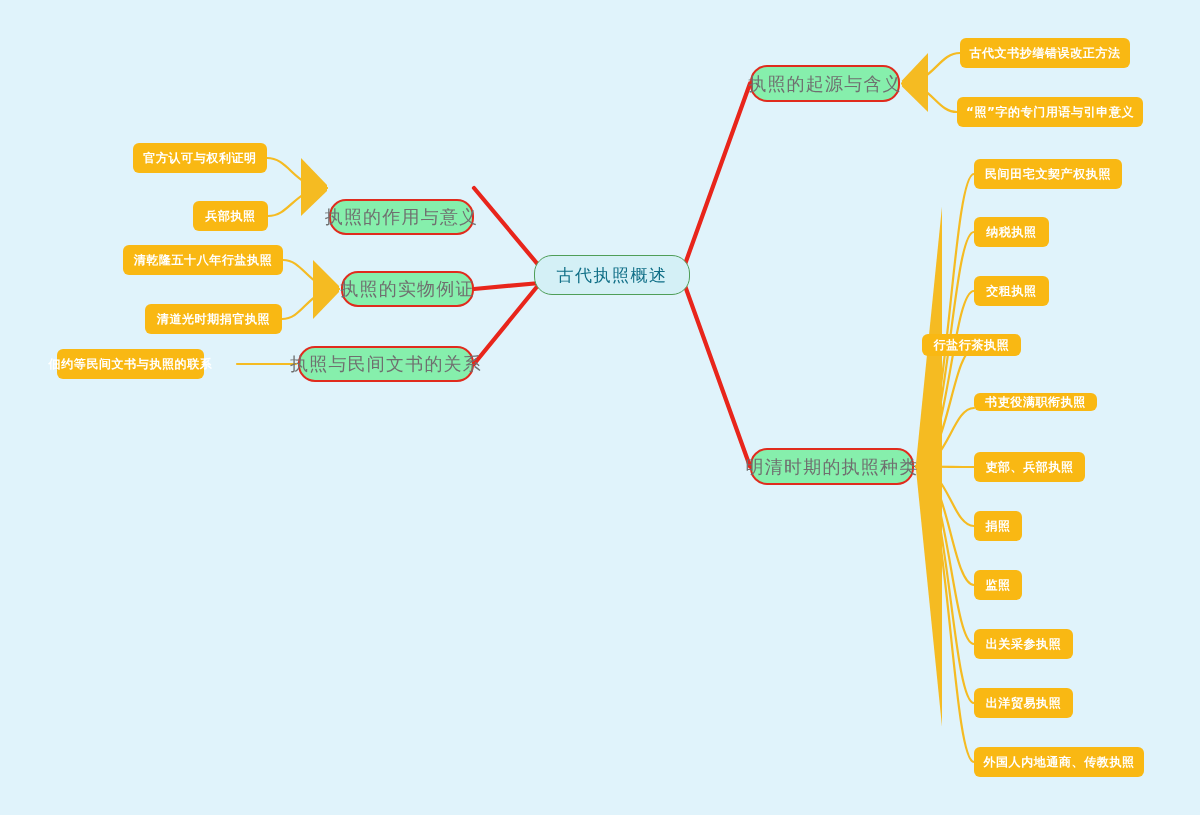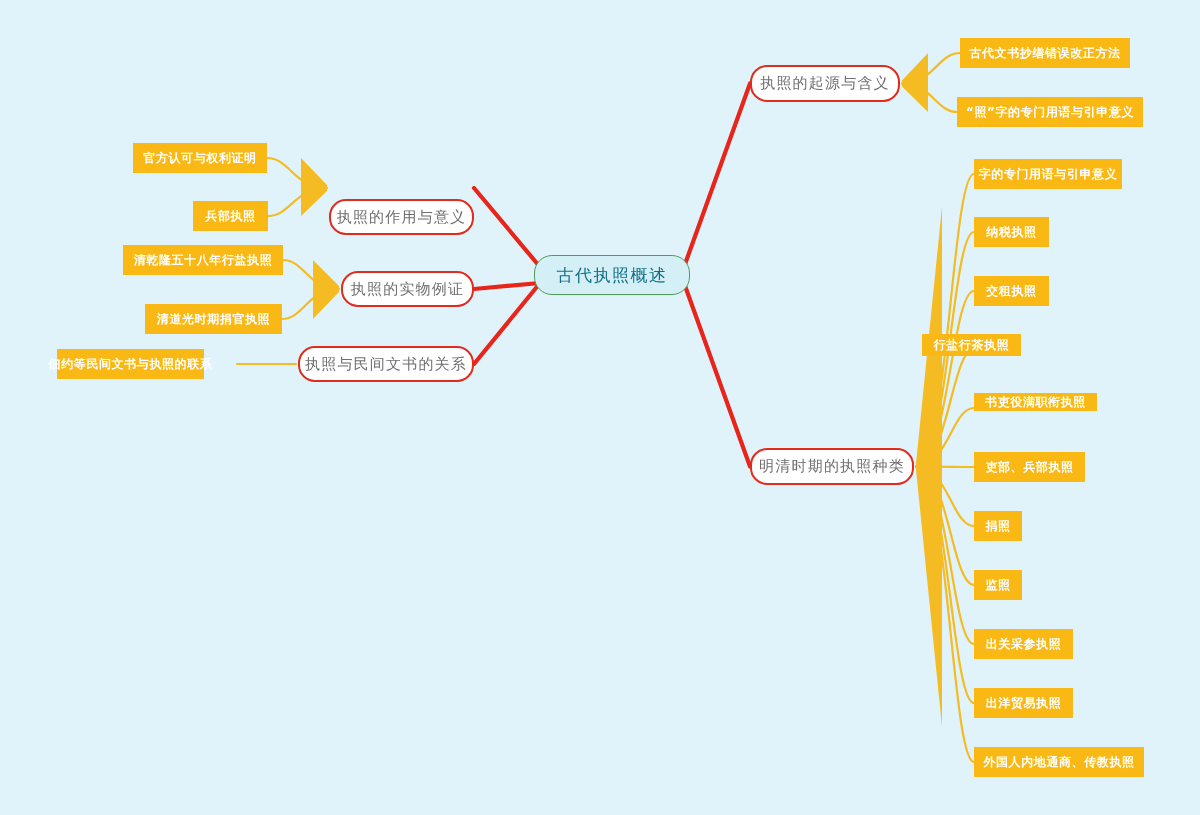--- a/index.html
+++ b/index.html
@@ -42,32 +42,32 @@
     background: #d4f0f6;
     border: 1.6px solid #4f9e58;
     border-radius: 18px;
     color: #0f6e86;
     font-size: 17px;
     letter-spacing: 1.5px;
     padding: 0 18px;
   }
   
   .node-branch {
-    background: #ffffff;
+    background: #86efac;
     border: 2.4px solid #e02b1d;
     border-radius: 17px;
     color: #6f6f6f;
-    font-size: 15px;
+    font-size: 18px;
     letter-spacing: 1.2px;
     padding: 0 14px;
   }
   
   .node-leaf {
     background: #f9b813;
-    border-radius: 0;
+    border-radius: 6px;
     color: #ffffff;
     font-size: 12px;
     font-weight: bold;
     letter-spacing: 0.6px;
     padding: 0 12px;
   }
 </style>
 </head>
 <body>
 
@@ -102,21 +102,21 @@
       <path d="M 339 286 L 313 260 L 313 319 L 339 292 Z" fill="#f5bb22" stroke-linecap="round"></path>
       <path d="M 296 364 C 263.55 364, 259.42 364, 237 364" fill="none" stroke="#f5bb22" stroke-width="2.2" stroke-linecap="round"></path>
     </svg>
 
   <div id="node-layer">
       <div class="node node-root" style="left: 534px; top: 255px; width: 156px; height: 40px;">古代执照概述</div>
       <div class="node node-branch" style="left: 750px; top: 65px; width: 150px; height: 37px;">执照的起源与含义</div>
       <div class="node node-leaf" style="left: 960px; top: 38px; width: 170px; height: 30px;">古代文书抄缮错误改正方法</div>
       <div class="node node-leaf" style="left: 957px; top: 97px; width: 186px; height: 30px;">“照”字的专门用语与引申意义</div>
       <div class="node node-branch" style="left: 750px; top: 448px; width: 164px; height: 37px;">明清时期的执照种类</div>
-      <div class="node node-leaf" style="left: 974px; top: 159px; width: 148px; height: 30px;">字的专门用语与引申意义</div>
+      <div class="node node-leaf" style="left: 974px; top: 159px; width: 148px; height: 30px;">民间田宅文契产权执照</div>
       <div class="node node-leaf" style="left: 974px; top: 217px; width: 75px; height: 30px;">纳税执照</div>
       <div class="node node-leaf" style="left: 974px; top: 276px; width: 75px; height: 30px;">交租执照</div>
       <div class="node node-leaf" style="left: 922px; top: 334px; width: 99px; height: 22px;">行盐行茶执照</div>
       <div class="node node-leaf" style="left: 974px; top: 393px; width: 123px; height: 18px;">书吏役满职衔执照</div>
       <div class="node node-leaf" style="left: 974px; top: 452px; width: 111px; height: 30px;">吏部、兵部执照</div>
       <div class="node node-leaf" style="left: 974px; top: 511px; width: 48px; height: 30px;">捐照</div>
       <div class="node node-leaf" style="left: 974px; top: 570px; width: 48px; height: 30px;">监照</div>
       <div class="node node-leaf" style="left: 974px; top: 629px; width: 99px; height: 30px;">出关采参执照</div>
       <div class="node node-leaf" style="left: 974px; top: 688px; width: 99px; height: 30px;">出洋贸易执照</div>
       <div class="node node-leaf" style="left: 974px; top: 747px; width: 170px; height: 30px;">外国人内地通商、传教执照</div>

